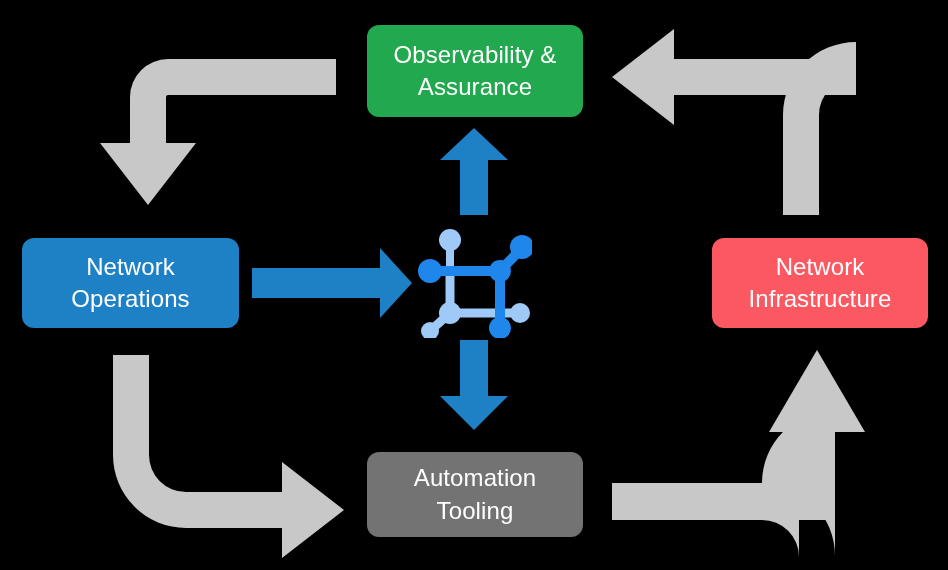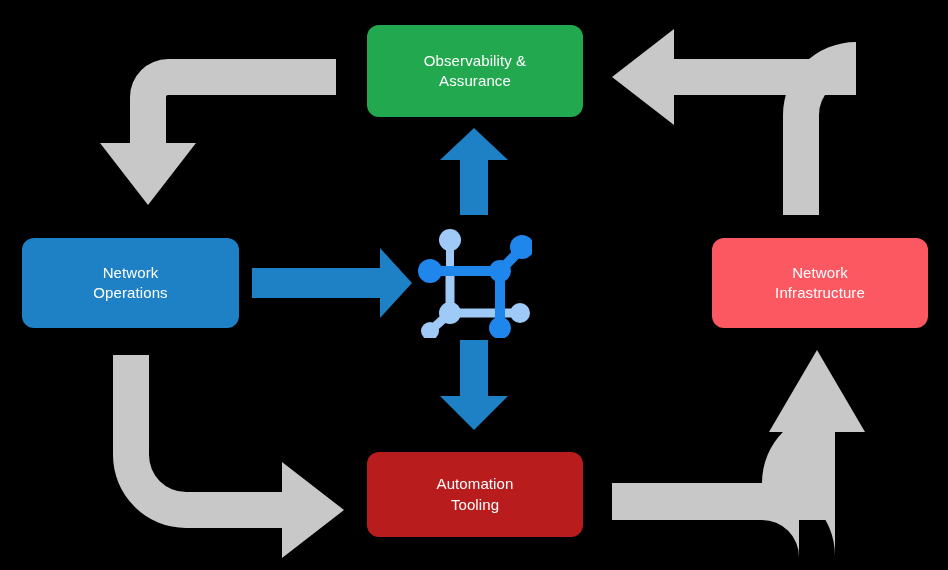--- a/index.html
+++ b/index.html
@@ -28,21 +28,21 @@
     height: 570px;
   }
   .node-box {
     position: absolute;
     border-radius: 12px;
     display: flex;
     align-items: center;
     justify-content: center;
     text-align: center;
     color: #ffffff;
-    font-size: 15px;
+    font-size: 24px;
     line-height: 1.35;
     font-weight: 400;
     letter-spacing: 0.1px;
     box-sizing: border-box;
     padding: 4px 18px;
     z-index: 5;
   }
   .node-label {
     display: block;
     white-space: pre-line;
@@ -176,18 +176,18 @@
   <div class="node-box" id="box-network-operations" style="background: rgb(30, 129, 198);">
     <span class="node-label">Network
 Operations</span>
   </div>
 
   <div class="node-box" id="box-network-infrastructure" style="background: rgb(252, 88, 98);">
     <span class="node-label">Network
 Infrastructure</span>
   </div>
 
-  <div class="node-box" id="box-automation-tooling" style="background: #b91c1c;">
+  <div class="node-box" id="box-automation-tooling" style="background: #737373;">
     <span class="node-label">Automation
 Tooling</span>
   </div>
 
 </div>
 
 </body></html>

